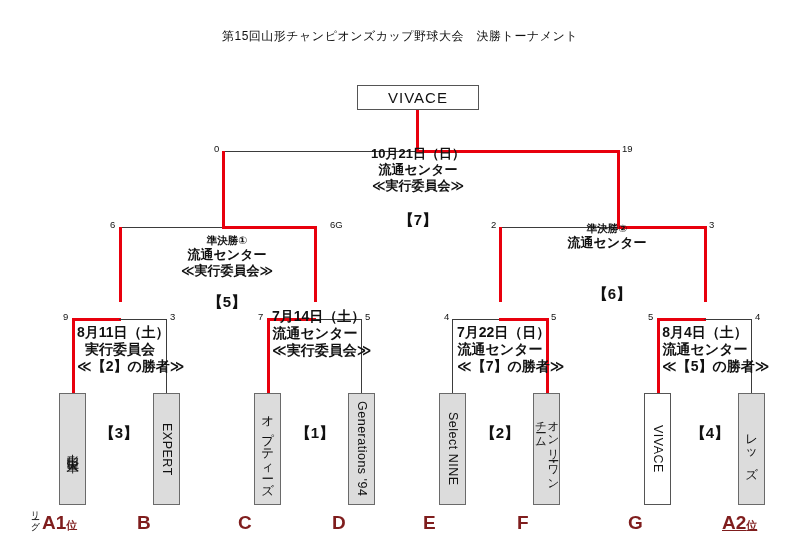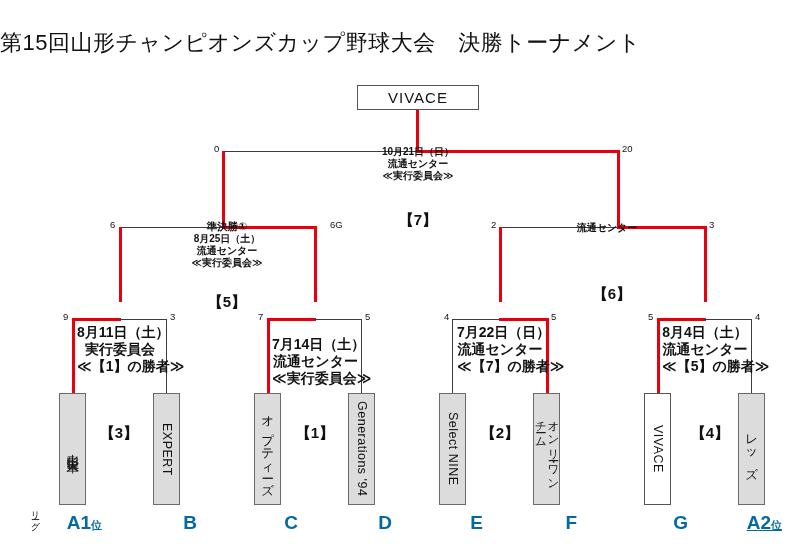--- a/index.html
+++ b/index.html
@@ -4,38 +4,38 @@
 <style>
   html,body{margin:0;padding:0;}
   body{
     width:800px;height:544px;background:#ffffff;
     font-family:"Liberation Sans","DejaVu Sans",sans-serif;
     color:#111111;overflow:hidden;position:relative;
   }
   #stage{position:absolute;left:0;top:0;width:800px;height:544px;}
 
   .title{
-    position:absolute;left:0;top:28px;width:800px;text-align:left;
-    font-size:22px;font-weight:400;letter-spacing:.5px;color:#101010;
+    position:absolute;left:0;top:28px;width:800px;text-align:center;
+    font-size:12px;font-weight:400;letter-spacing:.5px;color:#101010;
     white-space:nowrap;
   }
 
   
   .champion{
     position:absolute;box-sizing:border-box;
     border:1.5px solid #555;background:#fff;
     display:flex;align-items:center;justify-content:center;
     font-size:15px;letter-spacing:1px;color:#111;
   }
 
   
   .match-info{position:absolute;text-align:center;line-height:1.22;color:#111;}
   .match-info div{white-space:nowrap;}
   .mi-round{font-size:10.5px;font-weight:700;}
-  .mi-line{font-size:10px;font-weight:700;}
+  .mi-line{font-size:13px;font-weight:700;}
   .mi-small .mi-line{font-size:14px;}
 
   
   .ln{position:absolute;background:#3b3b3b;}
   .ln.h{height:1.4px;}
   .ln.v{width:1.4px;}
   .win{position:absolute;background:#e8000d;}
   .win.h{height:3px;}
   .win.v{width:3px;}
 
@@ -68,22 +68,22 @@
     text-orientation:sideways;letter-spacing:.5px;font-size:12.5px;
   }
   .team .two-col{
     display:flex;flex-direction:row-reverse;gap:1px;
     writing-mode:horizontal-tb;
   }
   .team .two-col .vtxt{letter-spacing:1px;font-size:11.5px;}
 
   
   .glabel{
-    position:absolute;font-size:19px;font-weight:700;color:#0369a1;
-    text-align:right;white-space:nowrap;
+    position:absolute;font-size:19px;font-weight:700;color:#7f1d1d;
+    text-align:left;white-space:nowrap;
   }
   .glabel .sub{font-size:11px;font-weight:700;}
   .league-label{
     position:absolute;font-size:9px;color:#111;line-height:1.05;
     writing-mode:vertical-rl;text-orientation:upright;letter-spacing:0;
   }
 </style>
 </head>
 <body>
 
@@ -98,82 +98,82 @@
   <div class="ln h" style="left:222px;top:151px;width:196px;"></div>
   <div class="win h" style="left:416px;top:150px;width:204px;"></div>
 
   <div class="win v" style="left:416px;top:110px;height:42px;"></div>
 
   <div class="win v" style="left:222px;top:151px;height:75px;"></div>
 
   <div class="win v" style="left:617px;top:151px;height:75px;"></div>
 
   <div class="score" style="left:214px;top:143px;">0</div>
-  <div class="score" style="left:622px;top:143px;">20</div>
+  <div class="score" style="left:622px;top:143px;">19</div>
 
   <div class="match-info" style="left:320px;top:146px;width:196px;">
     <div class="mi-line">10月21日（日）</div>
     <div class="mi-line">流通センター</div>
     <div class="mi-line">≪実行委員会≫</div>
   </div>
   <div class="tag" style="left:368px;top:211px;width:100px;">【7】</div>
 
   <div class="ln h" style="left:119px;top:227px;width:105px;"></div>
   <div class="win h" style="left:222px;top:226px;width:95px;"></div>
   <div class="win v" style="left:119px;top:227px;height:75px;"></div>
   <div class="win v" style="left:314px;top:227px;height:75px;"></div>
 
   <div class="score" style="left:110px;top:219px;">6</div>
   <div class="score" style="left:330px;top:219px;">6G</div>
 
-  <div class="match-info" style="left:132px;top:220px;width:190px;">
+  <div class="match-info" style="left:132px;top:234px;width:190px;">
     <div class="mi-round">準決勝①</div>
-    <div class="mi-line">8月25日（土）</div>
     <div class="mi-line">流通センター</div>
     <div class="mi-line">≪実行委員会≫</div>
   </div>
   <div class="tag" style="left:177px;top:293px;width:100px;">【5】</div>
 
   <div class="ln h" style="left:499px;top:227px;width:120px;"></div>
   <div class="win h" style="left:617px;top:226px;width:90px;"></div>
   <div class="win v" style="left:499px;top:227px;height:75px;"></div>
   <div class="win v" style="left:704px;top:227px;height:75px;"></div>
 
   <div class="score" style="left:491px;top:219px;">2</div>
   <div class="score" style="left:709px;top:219px;">3</div>
 
   <div class="match-info" style="left:512px;top:222px;width:190px;">
+    <div class="mi-round">準決勝②</div>
     <div class="mi-line">流通センター</div>
   </div>
   <div class="tag" style="left:562px;top:285px;width:100px;">【6】</div>
 
   <div class="win h" style="left:72px;top:318px;width:49px;"></div>
   <div class="ln h" style="left:119px;top:319px;width:48px;"></div>
   <div class="win v" style="left:72px;top:318px;height:75px;"></div>
   <div class="ln v" style="left:166px;top:319px;height:75px;"></div>
 
   <div class="score" style="left:63px;top:311px;">9</div>
   <div class="score" style="left:170px;top:311px;">3</div>
 
   <div class="match-info mi-small" style="left:77px;top:324px;width:86px;">
     <div class="mi-line">8月11日（土）</div>
     <div class="mi-line">実行委員会</div>
-    <div class="mi-line">≪【1】の勝者≫</div>
+    <div class="mi-line">≪【2】の勝者≫</div>
   </div>
   <div class="tag" style="left:82px;top:424px;width:74px;">【3】</div>
 
   <div class="win h" style="left:267px;top:318px;width:49px;"></div>
   <div class="ln h" style="left:314px;top:319px;width:48px;"></div>
   <div class="win v" style="left:267px;top:318px;height:75px;"></div>
   <div class="ln v" style="left:361px;top:319px;height:75px;"></div>
 
   <div class="score" style="left:258px;top:311px;">7</div>
   <div class="score" style="left:365px;top:311px;">5</div>
 
-  <div class="match-info mi-small" style="left:272px;top:336px;width:86px;text-align:right;">
+  <div class="match-info mi-small" style="left:272px;top:308px;width:86px;">
     <div class="mi-line">7月14日（土）</div>
     <div class="mi-line">流通センター</div>
     <div class="mi-line">≪実行委員会≫</div>
   </div>
   <div class="tag" style="left:278px;top:424px;width:74px;">【1】</div>
 
   <div class="ln h" style="left:452px;top:319px;width:49px;"></div>
   <div class="win h" style="left:499px;top:318px;width:49px;"></div>
   <div class="ln v" style="left:452px;top:319px;height:75px;"></div>
   <div class="win v" style="left:546px;top:318px;height:75px;"></div>

